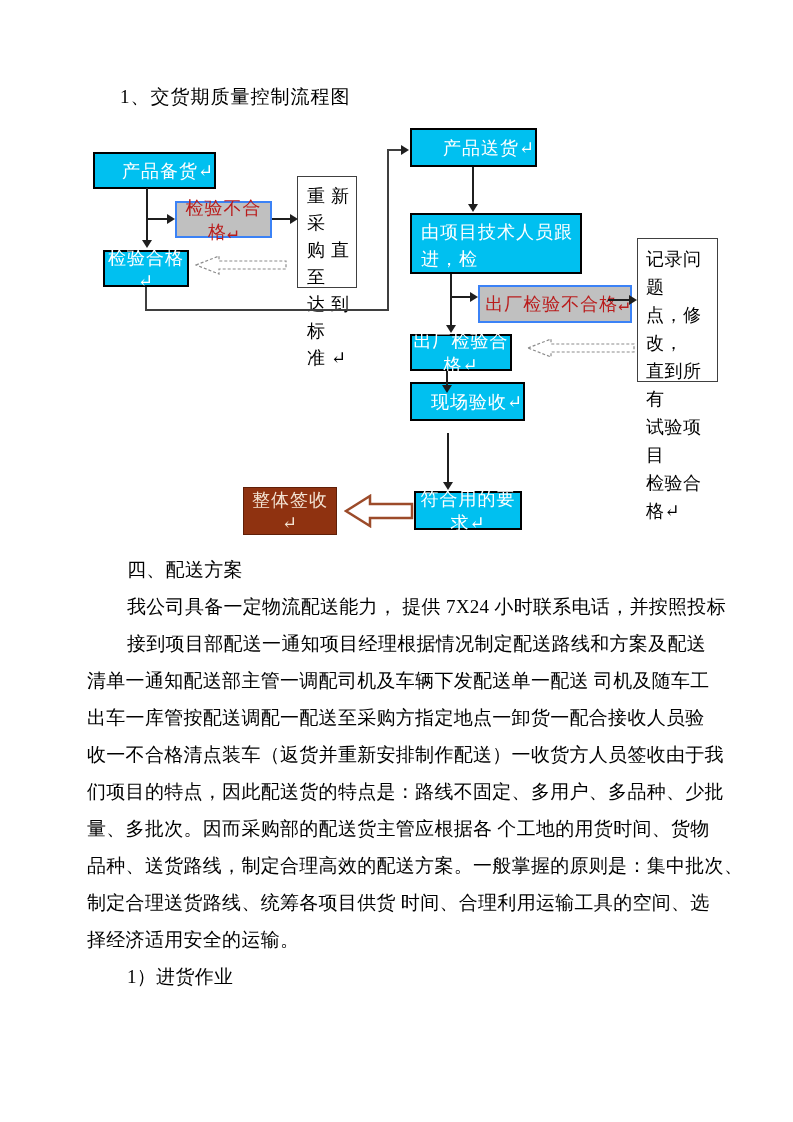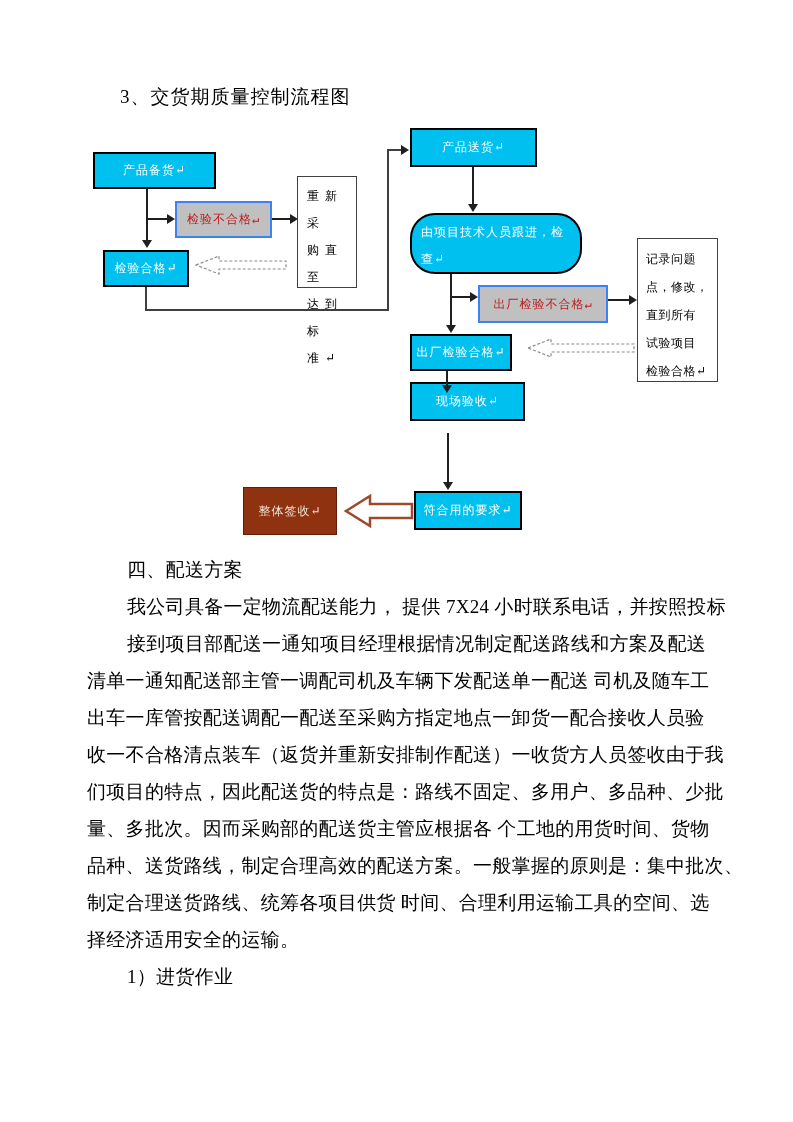--- a/index.html
+++ b/index.html
@@ -1,27 +1,27 @@
 <!DOCTYPE html>
 <html><head>
 <meta charset="utf-8">
 <style>
   html,body{margin:0;padding:0;background:#888;}
   .page{position:relative;width:793px;height:1122px;background:#ffffff;margin:0 auto;
         font-family:"Liberation Serif","DejaVu Serif",serif;color:#000;overflow:hidden;}
   .doc-title{position:absolute;left:120px;top:84px;font-size:19px;letter-spacing:1px;}
 
   
-  .node{position:absolute;box-sizing:border-box;display:flex;align-items:center;justify-content:center;
-        font-size:12px;text-align:center;}
+  .node{position:absolute;box-sizing:border-box;display:flex;align-items:center;justify-content:flex-end;
+        font-size:18px;text-align:center;}
   .cyan{background:#00C0F0;border:2px solid #000;color:#fff;letter-spacing:1px;}
   .gray{background:#C0C0C0;border:2px solid #3b82f6;color:#b91c1c;letter-spacing:1px;font-family:Liberation Mono, monospace;}
   .whitebox{background:#fff;border:1px solid #404040;color:#000;display:block;text-align:left;}
   .brown{background:#8F3210;border:1px solid #5f1f08;color:#F2E2D2;letter-spacing:1px;}
-  .leftblock{display:block;text-align:left;padding:4px 0 0 9px;line-height:27px;border-radius:25px;}
+  .leftblock{display:block;text-align:left;padding:4px 0 0 9px;line-height:27px;}
   .repurch{padding:6px 0 0 9px;line-height:27px;letter-spacing:6px;}
   .record{padding:6px 0 0 8px;line-height:28px;letter-spacing:0.5px;}
 
   
   .ln{position:absolute;background:#1f1f1f;}
   .ln.loop{background:#3f3f3f;}
   .ah-d{position:absolute;width:0;height:0;border-left:5px solid transparent;
         border-right:5px solid transparent;border-top:8px solid #1f1f1f;}
   .ah-r{position:absolute;width:0;height:0;border-top:5px solid transparent;
         border-bottom:5px solid transparent;border-left:8px solid #1f1f1f;}
@@ -33,21 +33,21 @@
   .tline{white-space:pre;}
   .indent{padding-left:40px;}
   .pagenum{position:absolute;left:0;right:0;top:1093px;text-align:center;font-size:12px;
            font-family:"Liberation Sans","DejaVu Sans",sans-serif;margin-top:30px;}
 </style>
 </head>
 <body>
 
 <div class="page">
 
-  <div class="doc-title">3、交货期质量控制流程图</div>
+  <div class="doc-title">1、交货期质量控制流程图</div>
 
   <div>
 
     <div class="node cyan" style="left:93px;top:152px;width:123px;height:37px">
       <span>产品备货↵</span>
       </div>
 
     <div class="node gray" style="left:175px;top:201px;width:97px;height:37px">
       <span>检验不合格↵</span>
       </div>
@@ -65,21 +65,21 @@
 
     <div class="node cyan" style="left:410px;top:128px;width:127px;height:39px">
       <span>产品送货↵</span>
       </div>
 
     <div class="node cyan leftblock" style="left:410px;top:213px;width:172px;height:61px">
       <div>由项目技术人员跟进，检</div>
       <div>查↵</div>
     </div>
 
-    <div class="node gray" style="left:478px;top:285px;width:130px;height:38px">
+    <div class="node gray" style="left:478px;top:285px;width:154px;height:38px">
       <span>出厂检验不合格↵</span>
       </div>
 
     <div class="node whitebox record" style="left:637px;top:238px;width:81px;height:144px">
       <div>记录问题</div>
       <div>点，修改，</div>
       <div>直到所有</div>
       <div>试验项目</div>
       <div>检验合格↵</div>
     </div>

